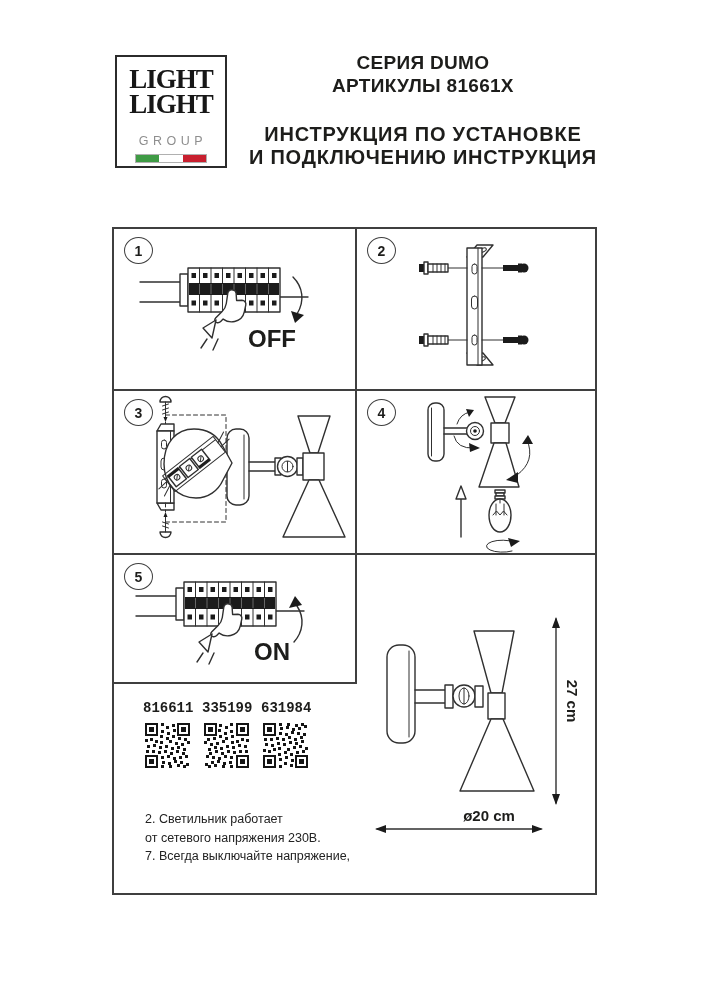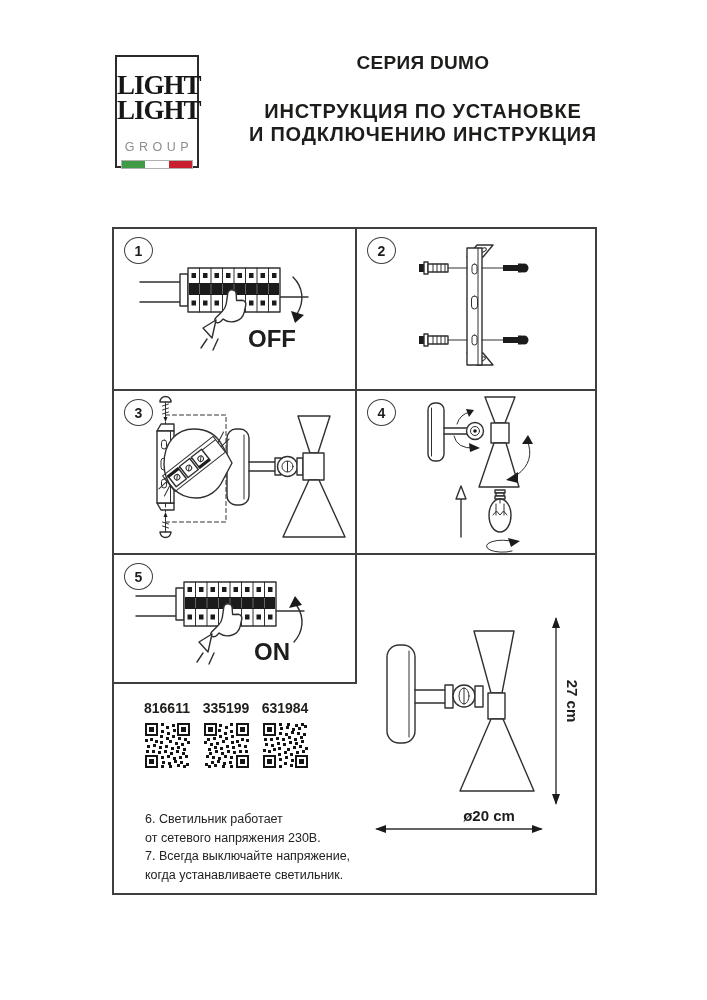--- a/index.html
+++ b/index.html
@@ -1,21 +1,21 @@
 <!DOCTYPE html>
 <html><head>
 <meta charset="utf-8">
 <style>
   html,body{margin:0;padding:0;background:#fff;}
   .page{position:relative;width:707px;height:1000px;background:#ffffff;
         font-family:"Liberation Sans",sans-serif;color:#1d1d1b;overflow:hidden;}
 
   
-  .logo{position:absolute;left:115px;top:55px;width:84px;height:113px;
-        border:2px solid #2b2b2b;box-sizing:border-box;text-align:center;padding-top:16px;background:#fff;}
+  .logo{position:absolute;left:115px;top:55px;width:112px;height:113px;
+        border:2px solid #2b2b2b;box-sizing:border-box;text-align:center;padding-top:10px;background:#fff;}
   .logo-word{font-family:"Liberation Serif",serif;font-weight:700;font-size:27px;
              line-height:25px;letter-spacing:-1px;color:#171717;}
   .logo-group{font-size:12.5px;letter-spacing:4.5px;text-indent:4px;color:#8e8e8e;margin-top:17px;}
   .logo-flag{width:70px;height:7px;margin:6px auto 0;display:flex;border:1px solid #b0b0b0;}
   .logo-flag span{flex:1;}
 
   
   .title-block{position:absolute;right:110px;top:51px;text-align:center;}
   .title-sm{font-size:19px;font-weight:700;line-height:23px;letter-spacing:.3px;}
   .title-lg{margin-top:26px;font-size:20px;font-weight:700;line-height:23px;letter-spacing:.8px;}
@@ -46,21 +46,21 @@
   svg text{font-family:"Liberation Sans",sans-serif;fill:#1d1d1b;}
   .ln{fill:none;stroke:#303030;stroke-width:1.4;stroke-linecap:round;stroke-linejoin:round;}
   .th{stroke-width:1;}
   .fw{fill:#ffffff;stroke:#303030;stroke-width:1.4;stroke-linejoin:round;}
   .fd{fill:#1b1b1b;stroke:none;}
   .dash{stroke-dasharray:4 3;}
 
   
   .codes-row{position:absolute;left:29px;top:16px;display:flex;gap:11px;}
   .code-col{width:48px;text-align:center;}
-  .code-num{font-family:Liberation Sans, sans-serif;font-weight:700;font-size:14px;color:#1d1d1b;}
+  .code-num{font-family:Liberation Mono, monospace;font-weight:700;font-size:14px;color:#1d1d1b;}
   .qr{width:45px;height:45px;margin-top:7px;}
 
   .notes{position:absolute;left:31px;top:126px;font-size:12.5px;line-height:18.5px;color:#222;}
 </style>
 </head>
 <body>
 
 <div class="page">
 
   <svg width="0" height="0" style="position:absolute" aria-hidden="true">
@@ -139,20 +139,21 @@
     <div class="logo-group">GROUP</div>
     <div class="logo-flag">
       <span style="background:#3f9b45"></span>
         <span style="background:#ffffff"></span>
         <span style="background:#c8202f"></span>
     </div>
   </div>
 
   <div class="title-block">
     <div class="title-sm">СЕРИЯ DUMO</div>
+    <div class="title-sm">АРТИКУЛЫ 81661X</div>
     <div class="title-lg">
       <div>ИНСТРУКЦИЯ ПО УСТАНОВКЕ</div>
       <div>И ПОДКЛЮЧЕНИЮ ИНСТРУКЦИЯ</div>
     </div>
   </div>
 
   <div class="grid">
     <div class="gl vline"></div>
     <div class="gl hline1"></div>
     <div class="gl hline2"></div>
@@ -383,20 +384,19 @@
             </svg>
         </div>
         <div class="code-col">
           <div class="code-num">631984</div>
           <svg class="qr" viewBox="0 0 45 45">
               <use href="#qrsym" transform="translate(0,45) scale(1,-1)"></use>
             </svg>
         </div>
       </div>
       <div class="notes">
-        <div>6. Светильник работает</div>
+        <div>2. Светильник работает</div>
         <div>от сетевого напряжения 230В.</div>
         <div>7. Всегда выключайте напряжение,</div>
-        <div>когда устанавливаете светильник.</div>
       </div>
     </div>
   </div>
 </div>
 
 </body></html>

